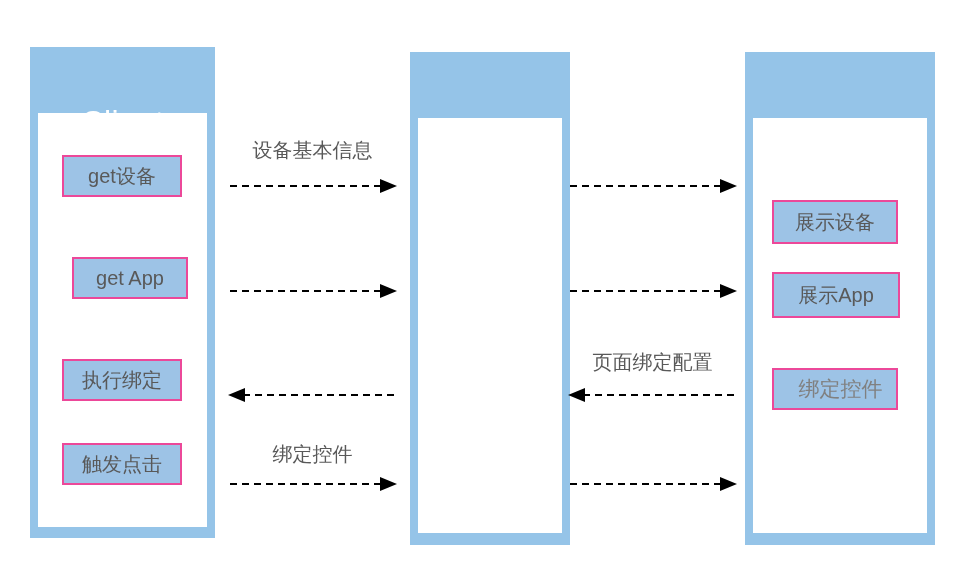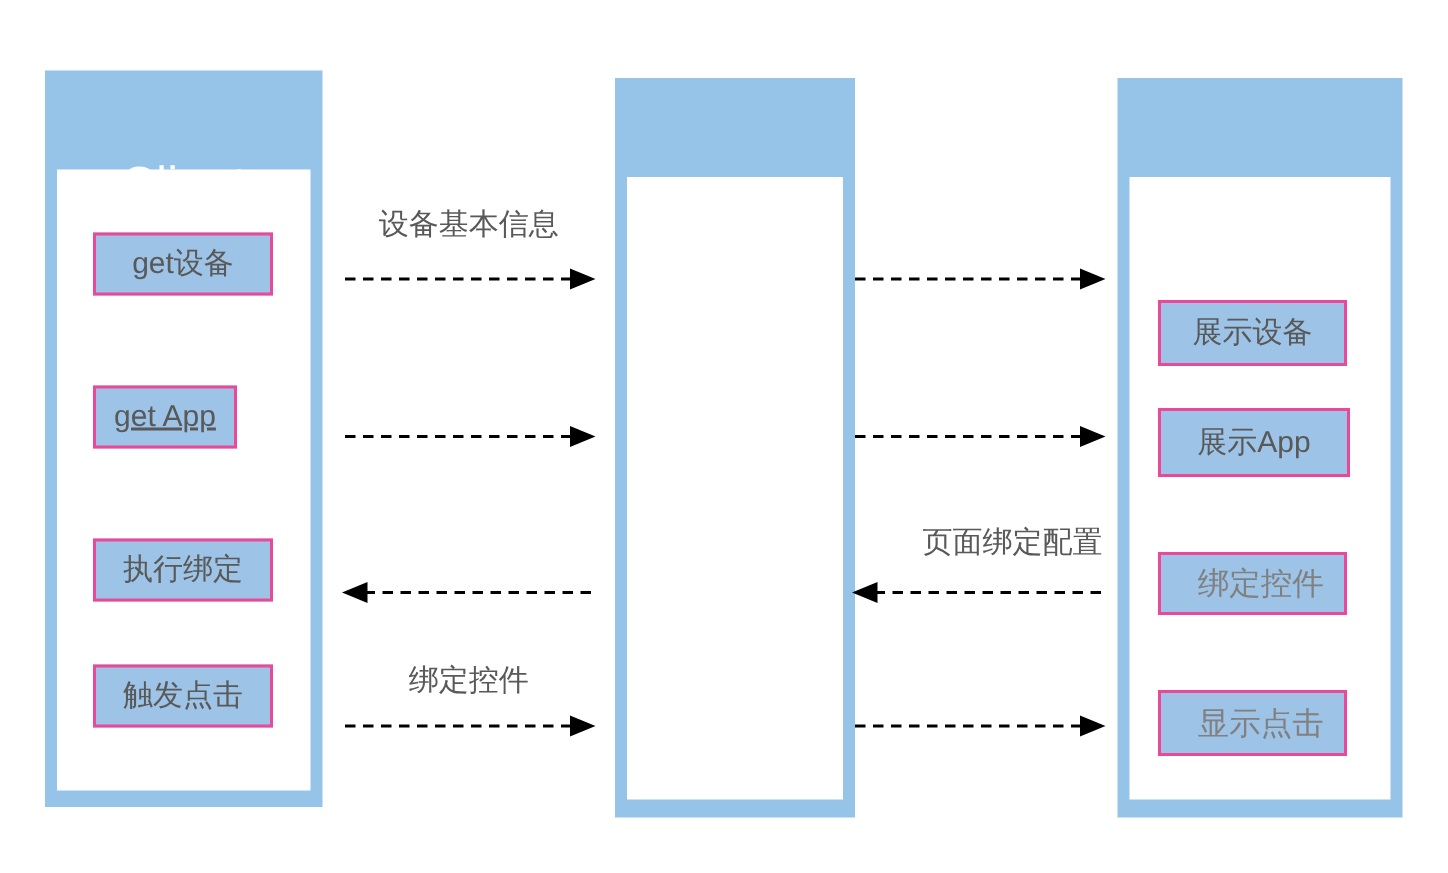--- a/index.html
+++ b/index.html
@@ -85,21 +85,21 @@
 <div id="canvas">
 
   <div class="lane" style="left:30px; top:47px; width:185px; height:491px;">
     <div class="lane-title" style="top:57px; font-size:32px;">Client</div>
   </div>
   <div class="lane-body" style="left:38px; top:113px; width:169px; height:414px;"></div>
 
   <div class="node" style="left:62px; top:155px; width:120px; height:42px;">
     <span>get设备</span>
   </div>
-  <div class="node" style="left:62px; top:257px; width:96px; height:42px;text-decoration:underline;">
+  <div class="node" style="left:72px; top:257px; width:116px; height:42px;">
     <span>get App</span>
   </div>
   <div class="node" style="left:62px; top:359px; width:120px; height:42px;text-align:right;">
     <span>执行绑定</span>
   </div>
   <div class="node" style="left:62px; top:443px; width:120px; height:42px;">
     <span>触发点击</span>
   </div>
 
   <div class="lane" style="left:410px; top:52px; width:160px; height:493px;">
@@ -114,23 +114,20 @@
 
   <div class="node" style="left:772px; top:157px; width:126px; height:44px;margin-top:43px;">
     <span>展示设备</span>
   </div>
   <div class="node" style="left:772px; top:272px; width:128px; height:46px;">
     <span>展示App</span>
   </div>
   <div class="node serif" style="left:772px; top:368px; width:126px; height:42px;">
     <span>绑定控件</span>
   </div>
-  <div class="node serif" style="left:772px; top:460px; width:126px; height:44px;">
-    <span>显示点击</span>
-  </div>
 
   <div class="edge-label" style="left:230px; top:140px; width:165px;">
     <span>设备基本信息</span>
   </div>
   <div class="edge-label" style="left:230px; top:348px; width:165px;">
     <span></span>
   </div>
   <div class="edge-label" style="left:230px; top:444px; width:165px;">
     <span>绑定控件</span>
   </div>
@@ -159,21 +156,21 @@
       <polygon points="150,2 167,9 150,16" fill="#000"></polygon>
     </svg>
   </div>
 
   <div class="edge-label" style="left:570px; top:140px; width:165px;">
     <span></span>
   </div>
   <div class="edge-label" style="left:570px; top:243px; width:165px;">
     <span></span>
   </div>
-  <div class="edge-label" style="left:570px; top:352px; width:165px;text-align:right;">
+  <div class="edge-label" style="left:570px; top:352px; width:165px;">
     <span>页面绑定配置</span>
   </div>
   <div class="edge-label" style="left:570px; top:444px; width:165px;">
     <span></span>
   </div>
 
   <div class="arrow" style="left:570px; top:177px; width:167px;">
     <svg width="167" height="18" viewBox="0 0 167 18">
       <line x1="0" y1="9" x2="152" y2="9" stroke="#000" stroke-width="2" stroke-dasharray="7,5"></line>
       <polygon points="150,2 167,9 150,16" fill="#000"></polygon>

